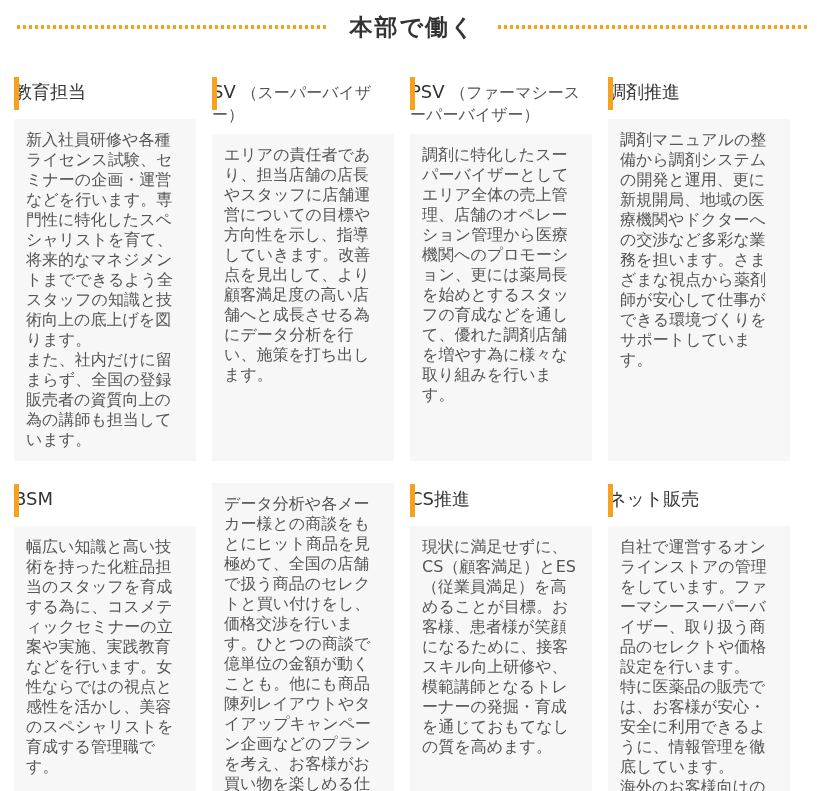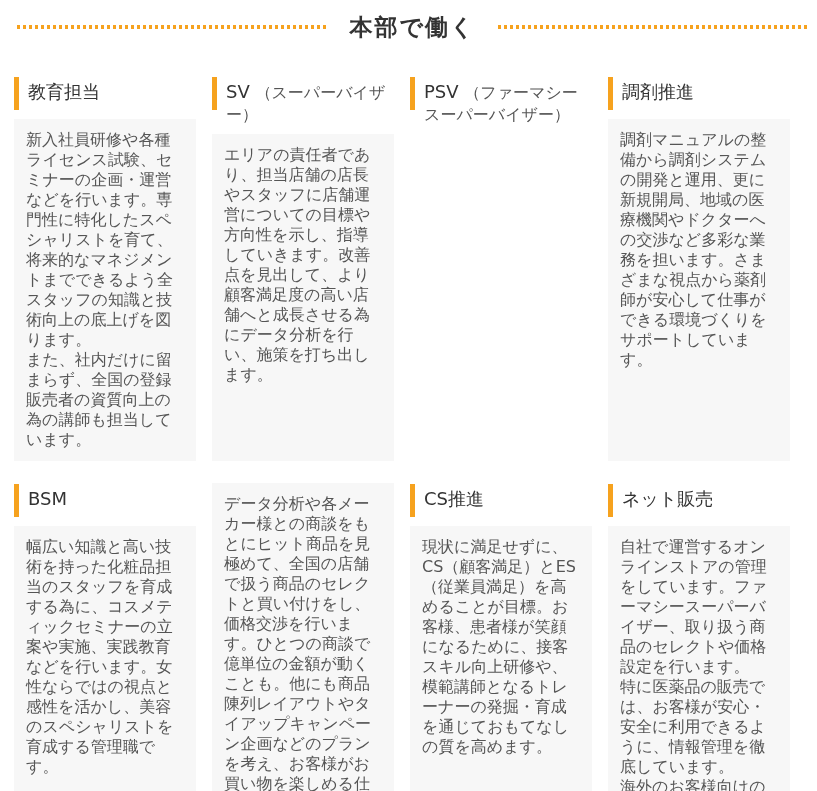--- a/index.html
+++ b/index.html
@@ -42,21 +42,21 @@
     display: grid;
     grid-template-columns: repeat(4, 1fr);
     column-gap: 16px;
     row-gap: 22px;
     padding: 32px 27px 0 14px;
   }
   .card { display: flex; flex-direction: column; }
   .card-title {
     position: relative;
     margin: 0 0 9px 0;
-    padding: 5px 0 0 14px;
+    padding: 5px 0 0 0;
     min-height: 34px;
     font-size: 18px;
     font-weight: 500;
     line-height: 21px;
     color: #333333;
   }
   .card-title::before {
     content: "";
     position: absolute;
     left: 0;
@@ -98,20 +98,21 @@
 また、社内だけに留まらず、全国の登録販売者の資質向上の為の講師も担当しています。</div>
   </div>
 
   <div class="card">
     <h2 class="card-title"><span>SV</span> <span class="card-subtitle">（スーパーバイザー）</span></h2>
     <div class="card-body">エリアの責任者であり、担当店舗の店長やスタッフに店舗運営についての目標や方向性を示し、指導していきます。改善点を見出して、より顧客満足度の高い店舗へと成長させる為にデータ分析を行い、施策を打ち出します。</div>
   </div>
 
   <div class="card">
     <h2 class="card-title"><span>PSV</span> <span class="card-subtitle">（ファーマシースーパーバイザー）</span></h2>
+    <div class="card-body">調剤に特化したスーパーバイザーとしてエリア全体の売上管理、店舗のオペレーション管理から医療機関へのプロモーション、更には薬局長を始めとするスタッフの育成などを通して、優れた調剤店舗を増やす為に様々な取り組みを行います。</div>
   </div>
 
   <div class="card">
     <h2 class="card-title"><span>調剤推進</span> <span class="card-subtitle"></span></h2>
     <div class="card-body">調剤マニュアルの整備から調剤システムの開発と運用、更に新規開局、地域の医療機関やドクターへの交渉など多彩な業務を担います。さまざまな視点から薬剤師が安心して仕事ができる環境づくりをサポートしています。</div>
   </div>
 
   <div class="card">
     <h2 class="card-title"><span>BSM</span> <span class="card-subtitle"></span></h2>
     <div class="card-body">幅広い知識と高い技術を持った化粧品担当のスタッフを育成する為に、コスメティックセミナーの立案や実施、実践教育などを行います。女性ならではの視点と感性を活かし、美容のスペシャリストを育成する管理職です。</div>

